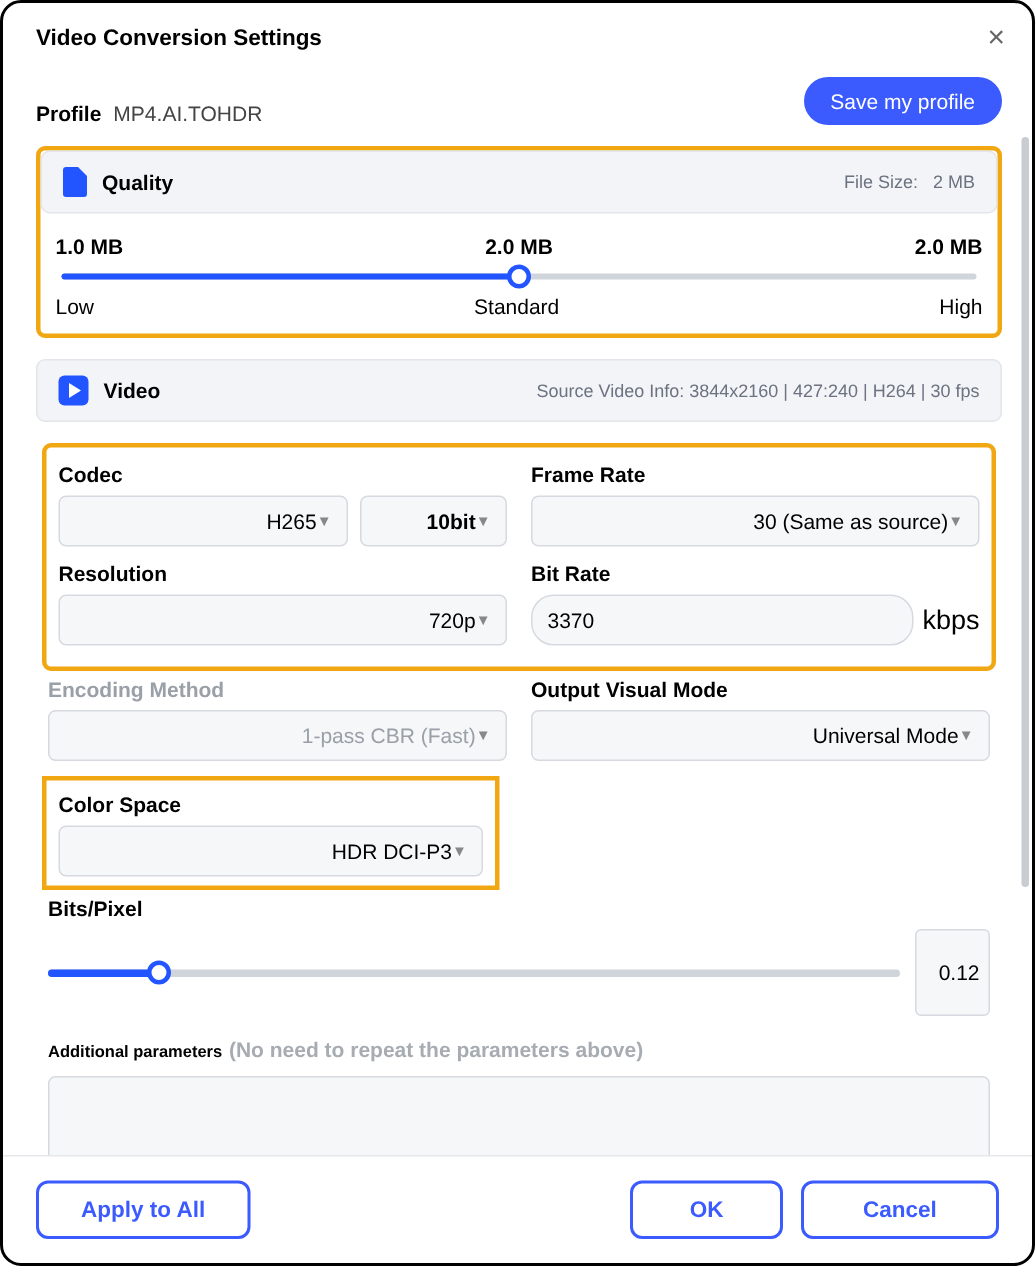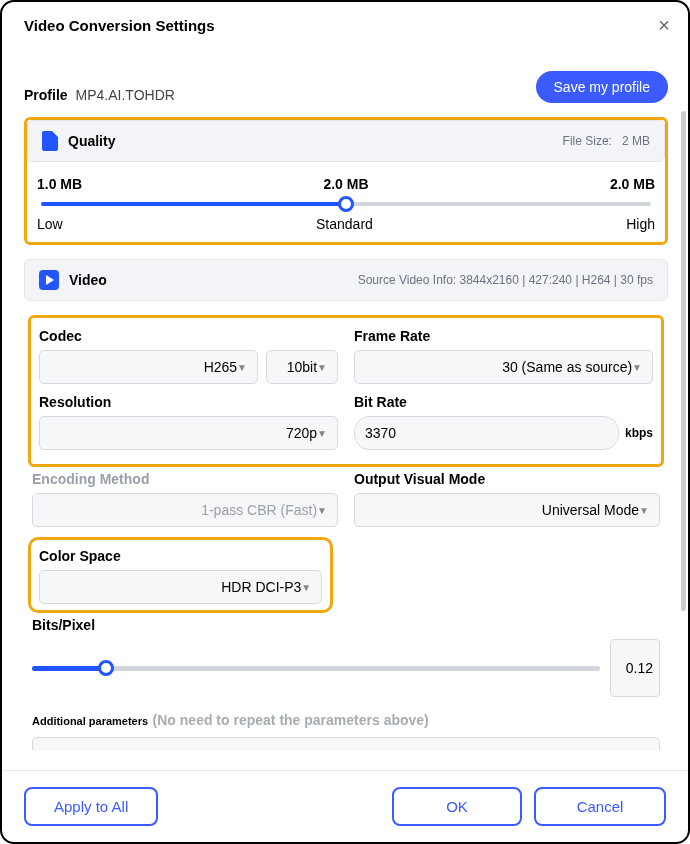--- a/index.html
+++ b/index.html
@@ -1,17 +1,17 @@
 <!DOCTYPE html>
 <html><head>
 <meta charset="utf-8">
 <style>
 * { box-sizing: border-box; margin: 0; padding: 0; font-family: -apple-system, BlinkMacSystemFont, "Segoe UI", Arial, sans-serif; }
 body { background: #fff; width: 690px; height: 844px; }
-.dialog { width: 690px; height: 844px; border: 2px solid #000; border-radius: 14px; display: flex; flex-direction: column; gap: 20px; }
+.dialog { width: 690px; height: 844px; border: 2px solid #000; border-radius: 14px; display: flex; flex-direction: column; }
 .titlebar { display: flex; justify-content: space-between; align-items: center; padding: 12px 18px 8px 22px; }
 .titlebar h1 { font-size: 15px; font-weight: 700; }
 .close-x { font-size: 20px; color: #666; cursor: pointer; }
 .content { flex: 1; overflow-y: auto; padding: 0 20px 10px 22px; position: relative; }
 .profile-row { display: flex; justify-content: space-between; align-items: flex-end; margin: 6px 0 14px; }
 .profile-left { display: flex; gap: 8px; align-items: baseline; }
 .profile-label { font-size: 14px; font-weight: 700; }
 .profile-name { font-size: 14px; color: #444; }
 .save-btn { background: #3b5bff; color: #fff; border: none; border-radius: 18px; padding: 8px 18px; font-size: 14px; font-weight: 500; cursor: pointer; }
 
@@ -28,50 +28,50 @@
 .q-labels { display: flex; justify-content: space-between; font-size: 14px; font-weight: 700; }
 .slider-track { position: relative; height: 4px; background: #d0d4db; border-radius: 2px; margin: 10px 4px; }
 .slider-fill { position: absolute; height: 4px; background: #2255ff; border-radius: 2px; left: 0; width: 50%; }
 .slider-thumb { position: absolute; width: 16px; height: 16px; background: #fff; border: 3px solid #2255ff; border-radius: 50%; top: -6px; left: 50%; transform: translateX(-50%); }
 .q-bottom { display: flex; justify-content: space-between; font-size: 14px; margin-top: 6px; }
 
 .video-body { padding: 14px 4px 6px; }
 .grid-hl { border: 3px solid #f0a712; border-radius: 6px; padding: 10px 8px 4px; margin-bottom: 4px; }
 .row2 { display: flex; gap: 16px; margin-bottom: 10px; }
 .col { flex: 1; }
-.colspace-hl { border: 3px solid #f0a712; border-radius: 10px; padding: 8px 8px 6px; width: 48%; margin-bottom: 4px; }
+.colspace-hl { border: 3px solid #f0a712; border-radius: 0; padding: 8px 8px 6px; width: 48%; margin-bottom: 4px; }
 .lbl { font-size: 14px; font-weight: 700; margin-bottom: 6px; display: block; }
 .lbl-disabled { color: #9aa0a8; }
 .select { width: 100%; background: #f6f7f9; border: 1px solid #d6dae0; border-radius: 5px; padding: 8px 10px; font-size: 14px; display: flex; justify-content: flex-end; align-items: center; cursor: pointer; }
 .select .caret { color: #888; font-size: 10px; }
 .select.disabled { color: #9aa0a8; }
 .codec-row { display: flex; gap: 8px; }
 .codec-row .select:first-child { flex: 1; }
-.codec-row .select:last-child { width: 72px; }
+.codec-row .select:last-child { width: 98px; font-weight: bold; }
 .bitrate-row { display: flex; align-items: center; gap: 6px; }
 .bitrate-input { flex: 1; background: #f6f7f9; border: 1px solid #d6dae0; border-radius: 15px; padding: 8px 10px; font-size: 14px; }
-.unit { font-size: 12px; font-weight: 700; }
+.unit { font-size: 18px; font-weight: 400; }
 
 .bpp-row { margin-top: 4px; padding: 0 4px; }
 .bpp-slider { display: flex; align-items: center; gap: 10px; margin-top: 6px; }
 .bpp-track { flex: 1; position: relative; height: 5px; background: #d0d4db; border-radius: 3px; }
 .bpp-fill { position: absolute; height: 5px; background: #2255ff; border-radius: 3px; left: 0; width: 13%; }
 .bpp-thumb { position: absolute; width: 16px; height: 16px; background: #fff; border: 3px solid #2255ff; border-radius: 50%; top: -6px; left: 13%; transform: translateX(-50%); }
 .bpp-val { width: 50px; background: #f6f7f9; border: 1px solid #d6dae0; border-radius: 4px; padding: 20px 6px; font-size: 14px; text-align: right; }
 
 .addl { margin-top: 14px; padding: 0 4px; }
 .addl-lbl { font-size: 11px; font-weight: 700; }
 .addl-hint { font-size: 14px; font-weight: 700; color: #a7acb3; }
 .addl-box { width: 100%; height: 64px; background: #f6f7f9; border: 1px solid #d6dae0; border-radius: 5px; margin-top: 8px; }
 .note { font-size: 13px; color: #888; margin-top: 10px; padding: 0 4px; }
 .note a { color: #2b6fff; text-decoration: underline; }
 
 .footer { border-top: 1px solid #e5e7eb; padding: 16px 22px; display: flex; gap: 12px; }
-.btn { border: 2px solid #3b5bff; background: #fff; color: #3b5bff; border-radius: 8px; padding: 9px 28px; font-size: 15px; font-weight: 400; cursor: pointer; }
-.btn-ok { width: 130px; }
+.btn { border: 2px solid #3b5bff; background: #fff; color: #3b5bff; border-radius: 8px; padding: 9px 28px; font-size: 15px; font-weight: 700; cursor: pointer; }
+.btn-ok { width: 102px; }
 .btn-cancel { width: 132px; }
 .spacer { flex: 1; }
 .scrollbar { position: absolute; right: 2px; top: 46px; width: 5px; height: 500px; background: #c9ccd1; border-radius: 3px; }
 </style>
 </head>
 <body>
 
 <div class="dialog">
   <div class="titlebar">
     <h1>Video Conversion Settings</h1>

